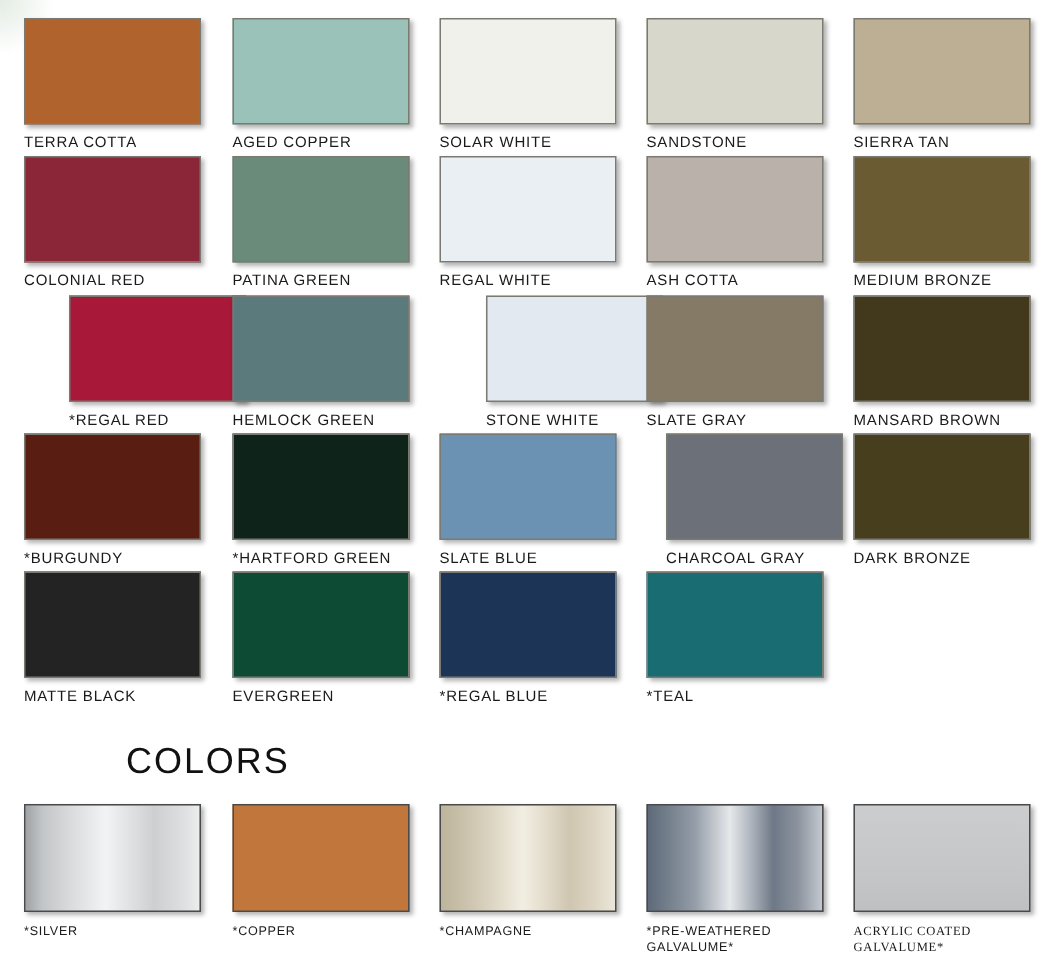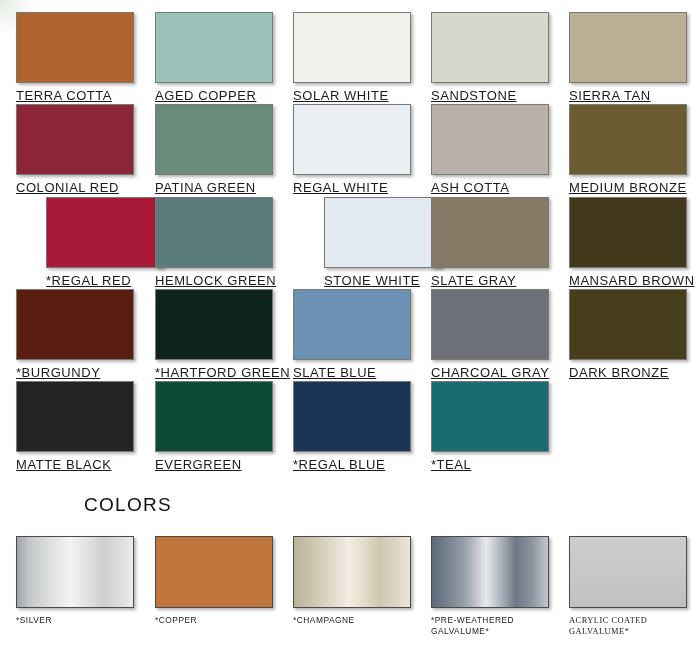--- a/index.html
+++ b/index.html
@@ -41,33 +41,32 @@
     width: 118px;
     height: 71px;
     border: 1px solid #7a7a72;
     box-sizing: border-box;
     box-shadow: 2px 2px 3px rgba(0,0,0,0.30);
     background-clip: padding-box;
   }
 
   .chip-label {
     margin-top: 7px;
-    font-size: 13px;
+    font-size: 10px;
     letter-spacing: 0.55px;
     color: #1a1a1a;
     font-family: "Liberation Sans", sans-serif;
     white-space: nowrap;
     line-height: 11px;
-    text-decoration: underline;
   }
 
   
   .heading {
     position: absolute;
-    font-size: 19px;
+    font-size: 24px;
     letter-spacing: 1.3px;
     color: #111111;
     font-family: "Liberation Sans", sans-serif;
     font-weight: 400;
   }
   #heading-colors { left: 84px; top: 494px; }
   #heading-painted { right: 8px; top: 494px; }
 
   
   .metal-row {
@@ -182,21 +181,21 @@
         <div class="chip-label">*BURGUNDY</div>
       </div>
       <div class="swatch-cell" style="left: 155px; top: 289px;">
         <div class="chip" style="background: rgb(14, 35, 25);"></div>
         <div class="chip-label">*HARTFORD GREEN</div>
       </div>
       <div class="swatch-cell" style="left: 293px; top: 289px;">
         <div class="chip" style="background: rgb(107, 145, 179);"></div>
         <div class="chip-label">SLATE BLUE</div>
       </div>
-      <div class="swatch-cell" style="left: 431px; top: 289px;">
+      <div class="swatch-cell" style="left: 444px; top: 289px;">
         <div class="chip" style="background: rgb(108, 112, 121);"></div>
         <div class="chip-label">CHARCOAL GRAY</div>
       </div>
       <div class="swatch-cell" style="left: 569px; top: 289px;">
         <div class="chip" style="background: rgb(71, 62, 30);"></div>
         <div class="chip-label">DARK BRONZE</div>
       </div>
       <div class="swatch-cell" style="left: 16px; top: 381px;">
         <div class="chip" style="background: rgb(35, 35, 35);"></div>
         <div class="chip-label">MATTE BLACK</div>

